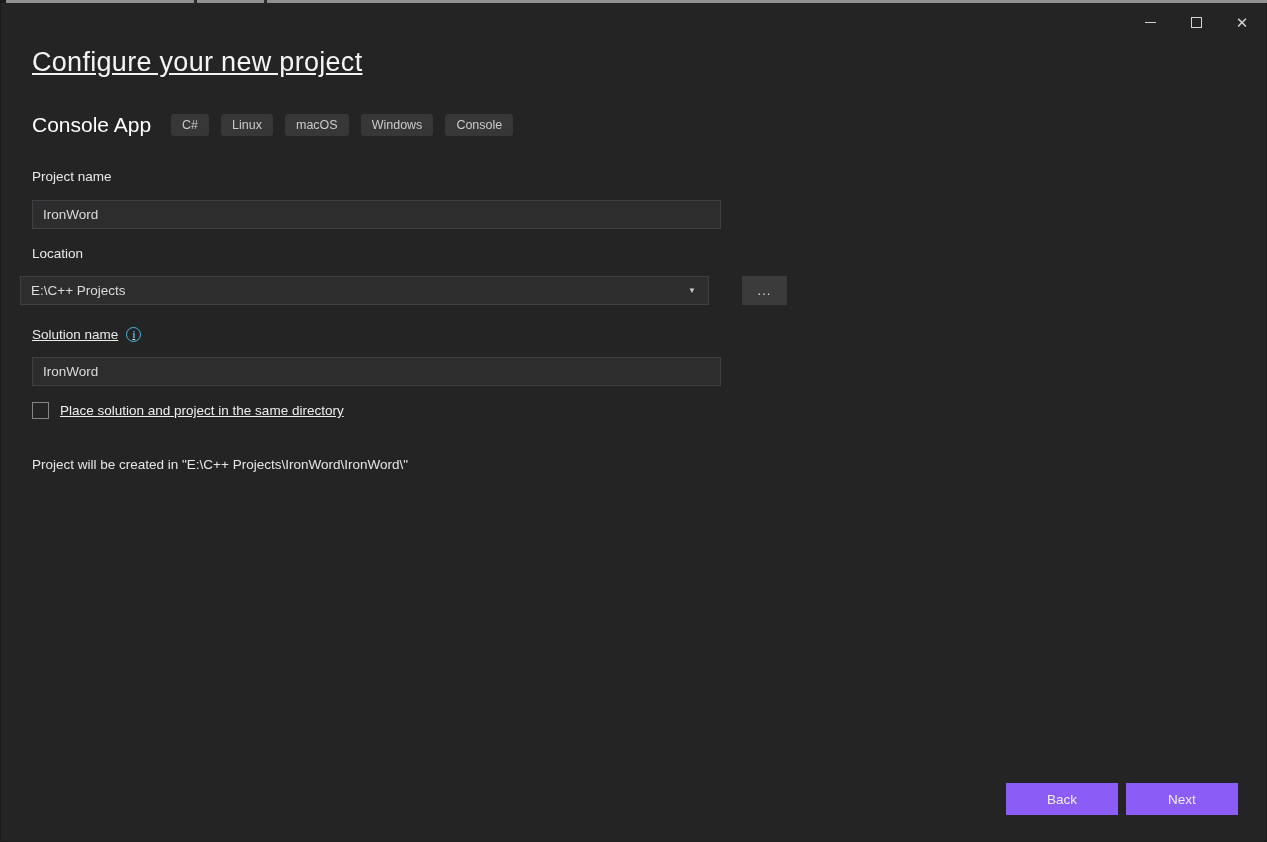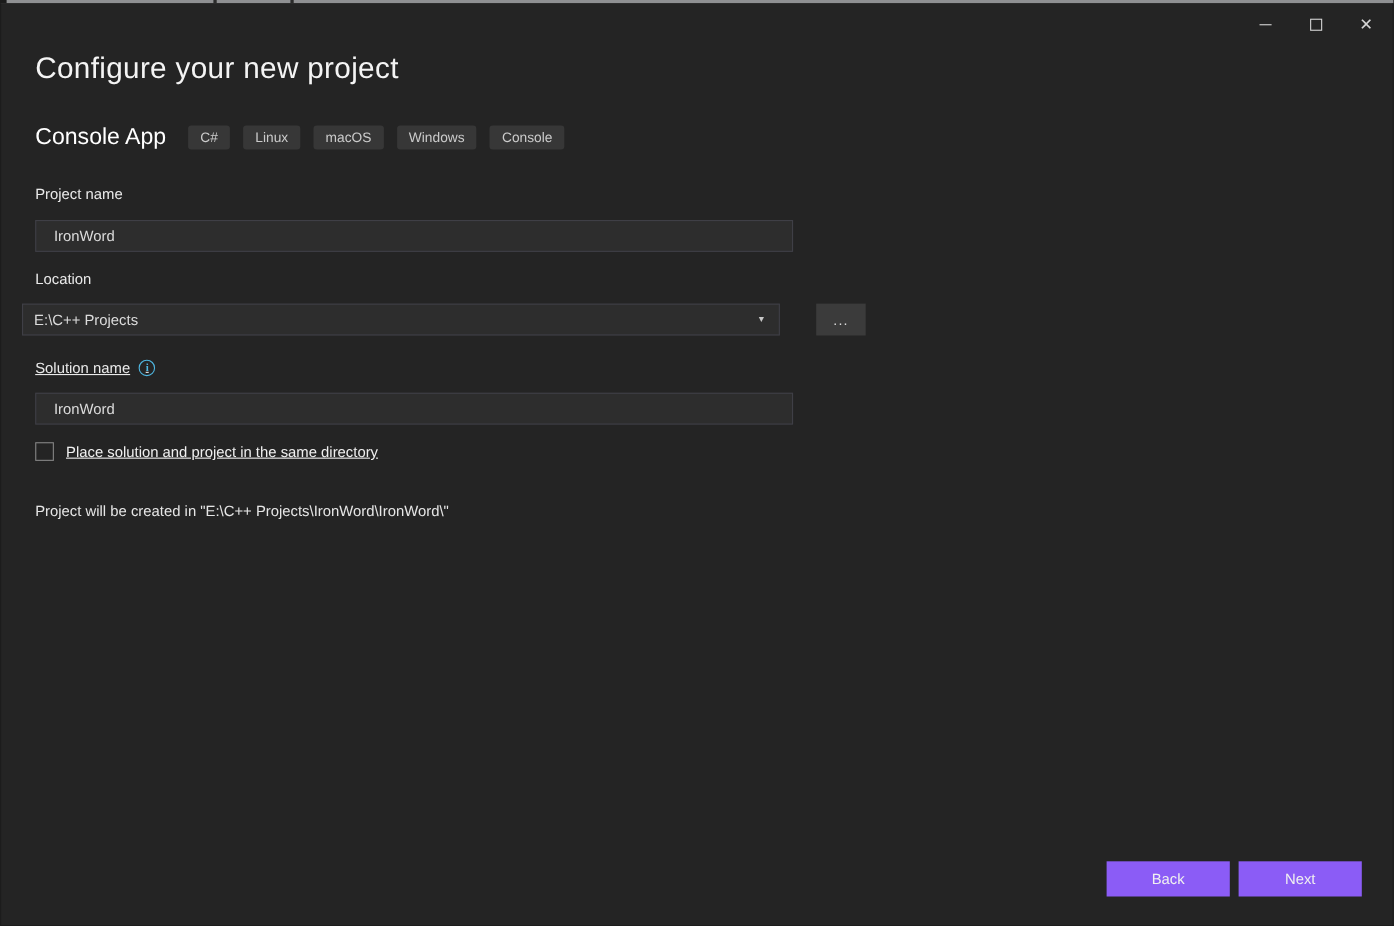--- a/index.html
+++ b/index.html
@@ -27,40 +27,40 @@
   .caption-btn {
     width:46px; height:38px; display:flex; align-items:center; justify-content:center;
     color:#d4d4d4; background:transparent; border:none; cursor:default;
   }
   .min-glyph { display:block; width:11px; height:1px; background:#d4d4d4; }
   .max-glyph { display:block; width:11px; height:11px; border:1px solid #d4d4d4; }
   .close-glyph { font-size:15px; line-height:1; color:#d4d4d4; font-weight:400; }
 
   .page-title {
     position:absolute; left:31px; top:44px;
-    font-size:27px; font-weight:400; color:#f4f4f4; letter-spacing:0.3px;
+    font-size:27px; font-weight:400; color:#f4f4f4; letter-spacing:0.3px;text-decoration:underline;
   }
 
   .template-row { position:absolute; left:31px; top:110px; display:flex; align-items:center; }
   .template-name { font-size:21px; color:#ffffff; margin-right:20px; }
   .tags { display:flex; gap:12px; align-items:center; }
   .tag {
     background:#373737; color:#cbcbcb; border-radius:3px;
     font-size:12.5px; padding:4px 11px; line-height:1.15; white-space:nowrap;
   }
 
   .field-label { position:absolute; font-size:13.5px; color:#eaeaea; }
   .lbl-project { left:31px; top:166px; }
   .lbl-location { left:31px; top:243px; }
   .lbl-solution { left:31px; top:324px; display:flex; align-items:center; gap:8px;text-decoration:underline; }
 
   .text-input {
     position:absolute; left:31px; width:689px; height:29px;
     background:#2d2d2d; border:1px solid #3f3f46; color:#dcdcdc;
-    font-size:13.5px; padding:0 16px; outline:none;
+    font-size:13.5px; padding:0 10px; outline:none;
     font-family:"Liberation Sans","DejaVu Sans",sans-serif;
   }
   .inp-project { top:197px; }
   .inp-solution { top:354px; }
 
   .combo {
     position:absolute; left:19px; top:273px; width:689px; height:29px;
     background:#2d2d2d; border:1px solid #3f3f46; color:#dcdcdc;
     display:flex; align-items:center; padding:0 10px; font-size:13.5px;
   }

